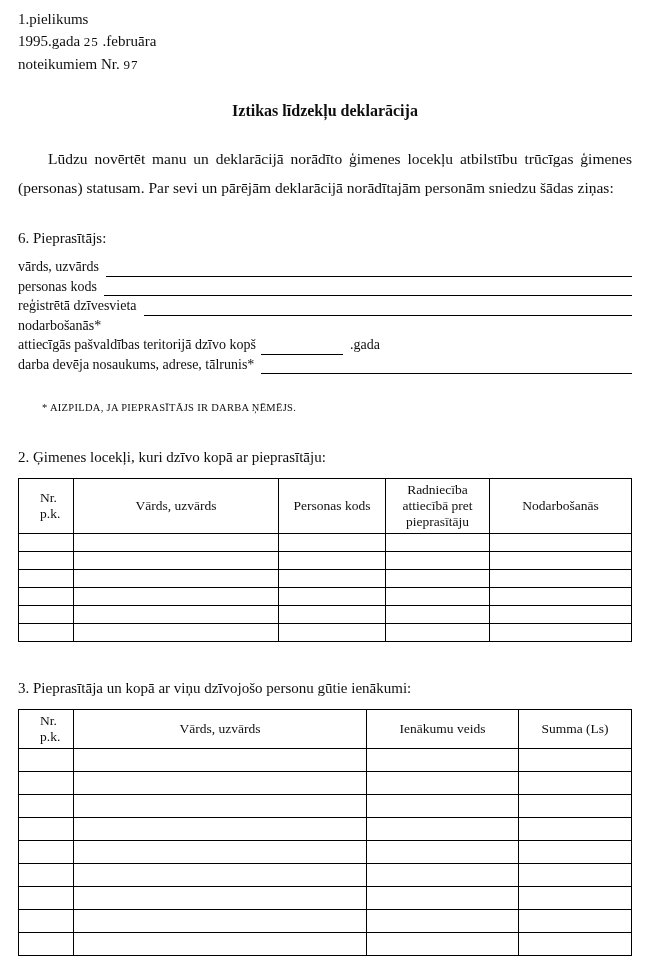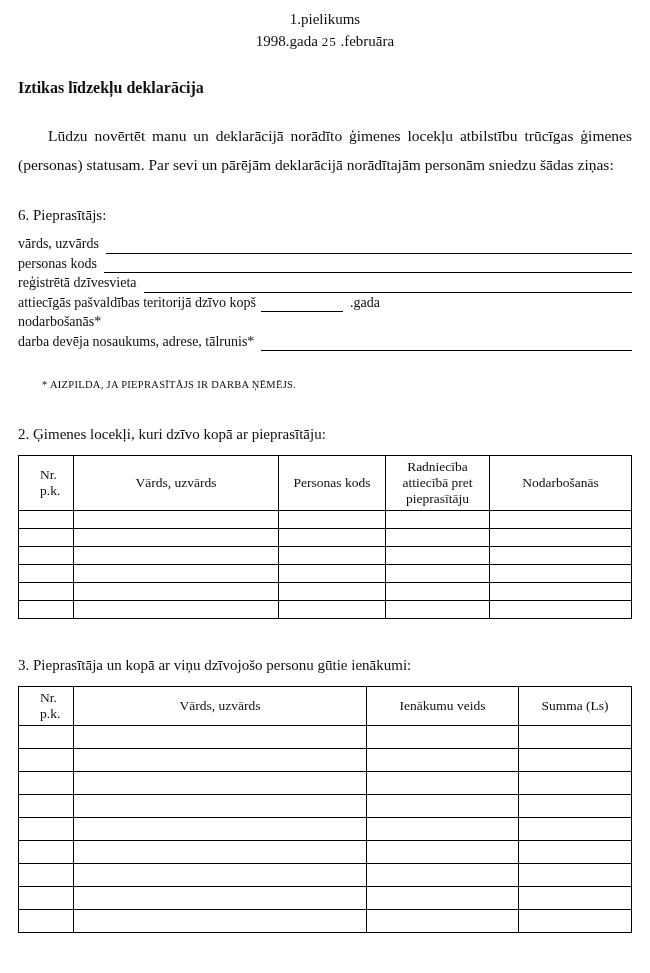--- a/index.html
+++ b/index.html
@@ -6,32 +6,32 @@
   .page {
     width: 650px;
     min-height: 973px;
     box-sizing: border-box;
     padding: 8px 18px 10px 18px;
     font-family: "Liberation Serif", serif;
     color: #0e0e0e;
     background: #ffffff;
   }
   .annex {
-    text-align: center;
+    text-align: left;
     font-size: 15px;
     line-height: 22px;
   }
   .typed {
     font-family: Liberation Serif, serif;
     font-size: 13px;
     letter-spacing: 1px;
     margin-top: 12px;
   }
   .title {
-    text-align: left;
+    text-align: center;
     font-size: 16px;
     font-weight: bold;
     margin: 26px 0 18px 0;
   }
   .intro {
     font-size: 15.5px;
     line-height: 29px;
     text-align: justify;
     text-indent: 30px;
     margin: 24px 0 0 0;
@@ -90,52 +90,56 @@
   #table3 th:nth-child(3) { width: 145px; }
 </style>
 </head>
 <body>
 
 <div class="page">
 
   <div class="annex">
     <div>1.pielikums</div>
     <div>
-      <span>1998.gada</span>
+      <span>1995.gada</span>
       <span class="typed">25</span>
       <span>.februāra</span>
     </div>
+    <div>
+      <span>noteikumiem Nr.</span>
+      <span class="typed">97</span>
+    </div>
   </div>
 
   <div class="title">Iztikas līdzekļu deklarācija</div>
 
   <p class="intro">Lūdzu novērtēt manu un deklarācijā norādīto ģimenes locekļu atbilstību trūcīgas ģimenes (personas) statusam. Par sevi un pārējām deklarācijā norādītajām personām sniedzu šādas ziņas:</p>
 
   <div class="sec-heading" id="sec1-heading">6. Pieprasītājs:</div>
 
   <div class="fields" id="fields">
       <div class="field-row">
         <span class="field-label">vārds, uzvārds</span>
         <span class="fill-line grow"></span>
       </div>
       <div class="field-row">
         <span class="field-label">personas kods</span>
         <span class="fill-line grow"></span>
       </div>
       <div class="field-row">
         <span class="field-label">reģistrētā dzīvesvieta</span>
         <span class="fill-line grow"></span>
+      </div>
+      <div class="field-row">
+        <span class="field-label">nodarbošanās*</span>
       </div>
       <div class="field-row">
         <span class="field-label">attiecīgās pašvaldības teritorijā dzīvo kopš</span>
         <span class="fill-line short"></span>
         <span class="field-suffix">.gada</span>
-      </div>
-      <div class="field-row">
-        <span class="field-label">nodarbošanās*</span>
       </div>
       <div class="field-row">
         <span class="field-label">darba devēja nosaukums, adrese, tālrunis*</span>
         <span class="fill-line grow"></span>
       </div>
     </div>
 
   <div class="footnote">* AIZPILDA, JA PIEPRASĪTĀJS IR DARBA ŅĒMĒJS.</div>
 
   <div class="sec-heading" id="sec2-heading">2. Ģimenes locekļi, kuri dzīvo kopā ar pieprasītāju:</div>

